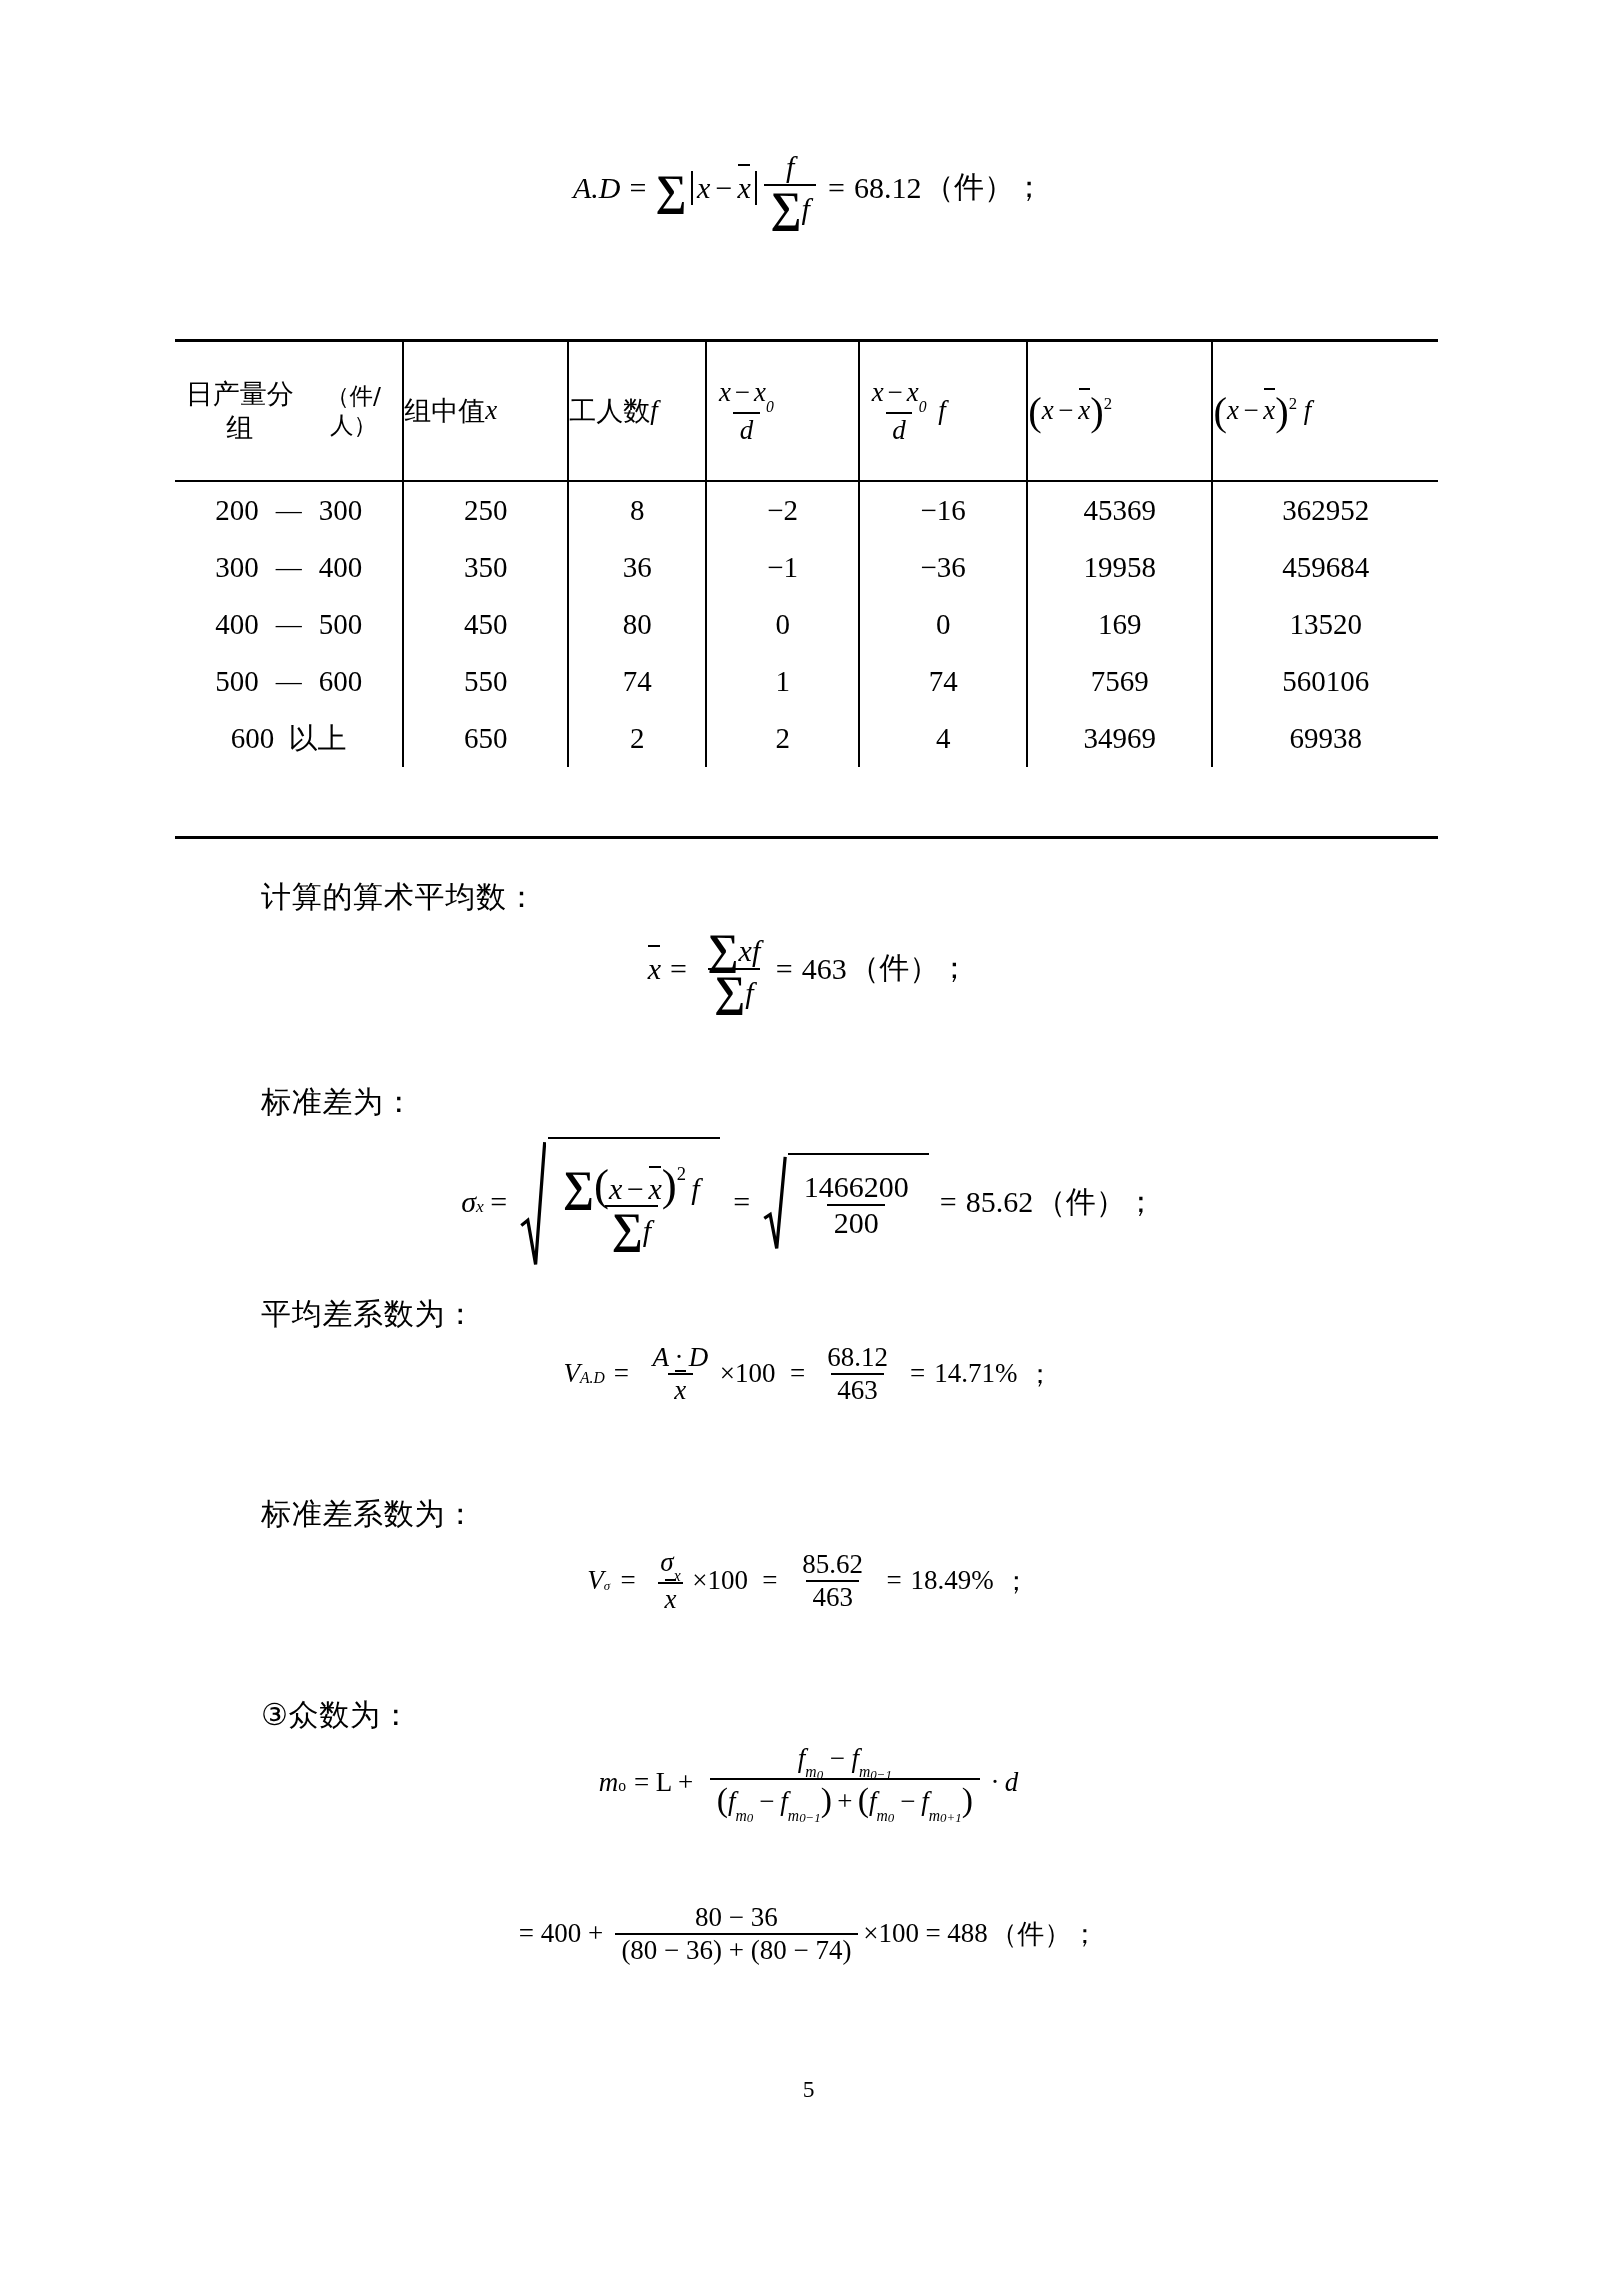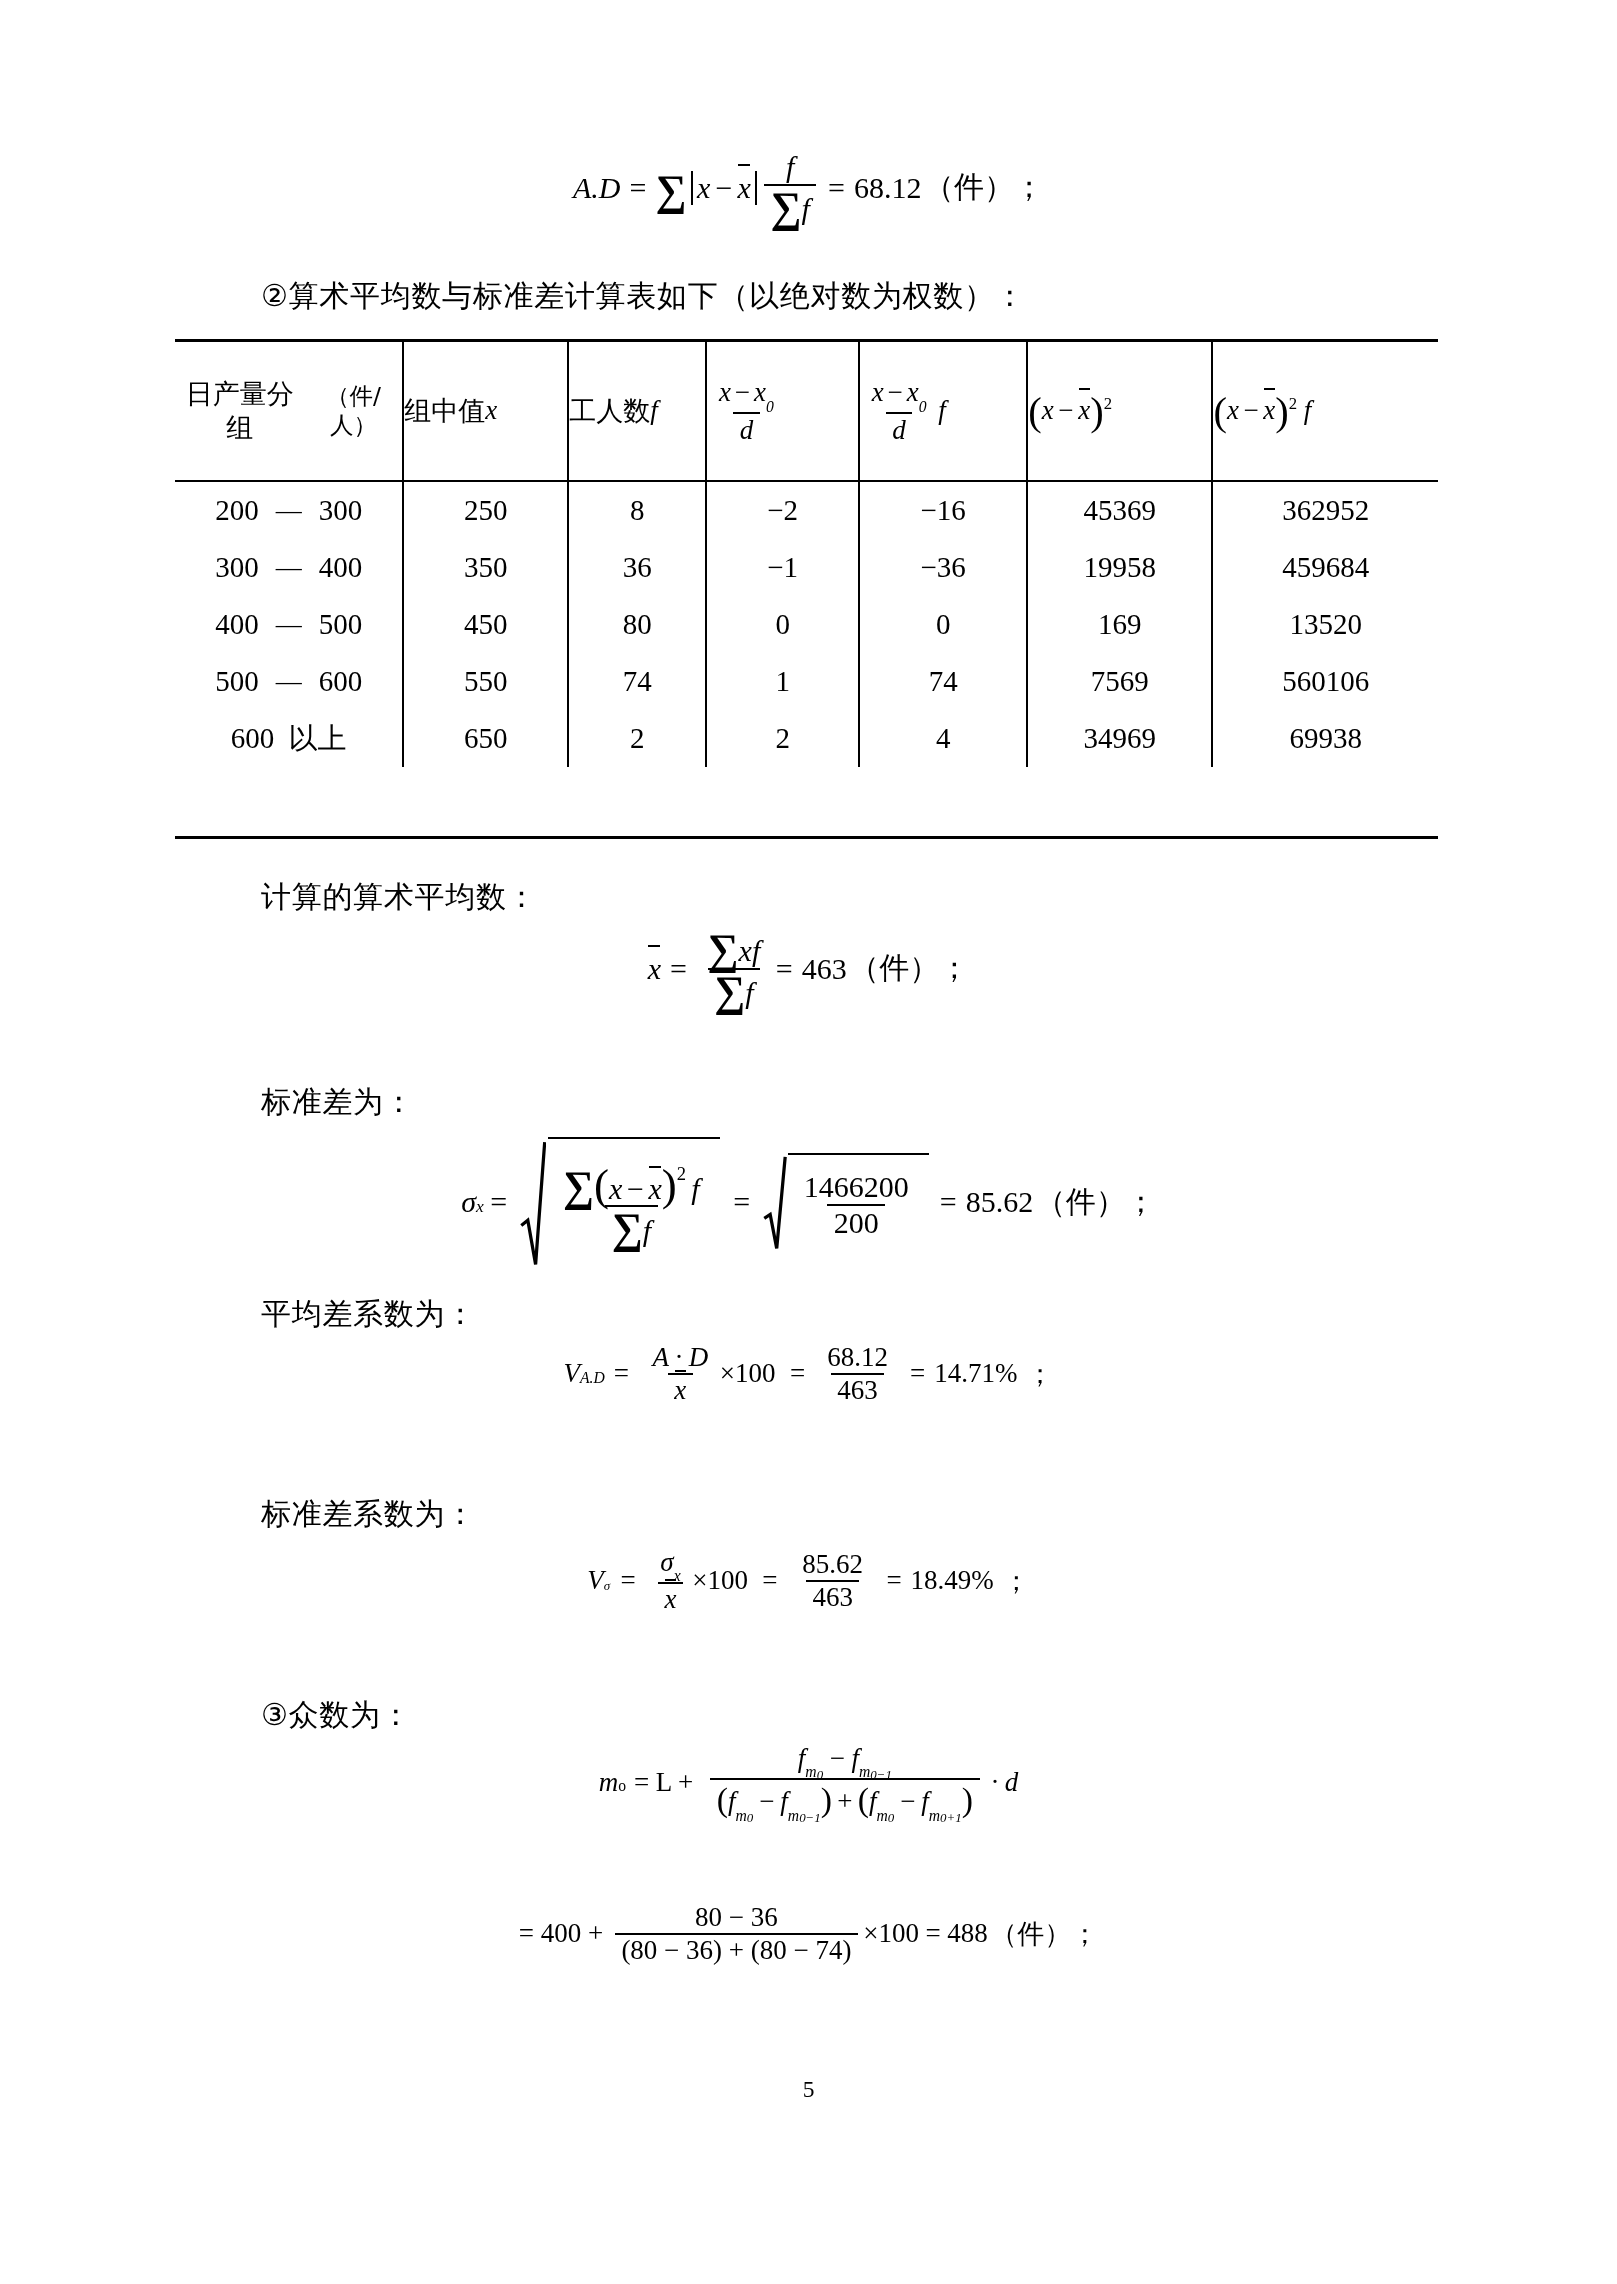--- a/index.html
+++ b/index.html
@@ -231,21 +231,20 @@
     </span>
     <span class="frac">
       <span class="num it">f</span>
       <span class="den"><span class="sum">∑</span><span class="it">f</span></span>
     </span>
     <span class="rm" style="margin:0 9px 0 6.5px;">=</span>
     <span class="rm">68.12</span>
     <span class="cjk" style="margin-left:2.6px;">（件）；</span>
   </div>
 
-  <div class="abs cjk" id="caption-line">②算术平均数与标准差计算表如下（以绝对数为权数）：</div>
 
   <table class="abs" id="calc-table">
     <thead>
       <tr class="thead-row topline">
         <th style="width:232px;">
           <span class="hdr-stack">
             <span class="cjk">日产量分组</span>
             <span class="cjk hdr-sub">（件/人）</span>
           </span>
         </th>

